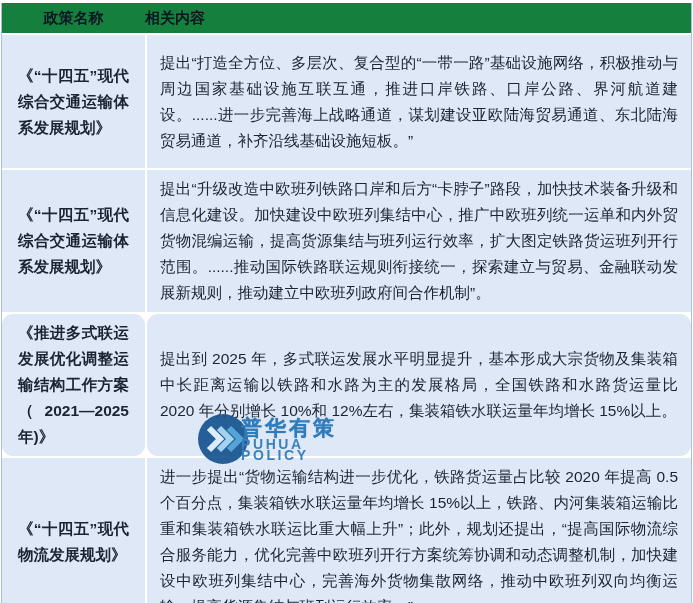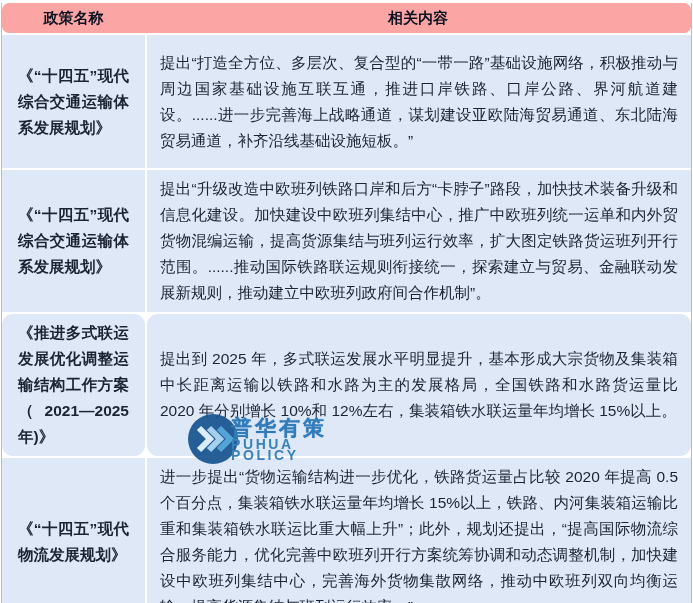--- a/index.html
+++ b/index.html
@@ -9,26 +9,26 @@
     color:#1c2433;
   }
   .page{position:absolute;left:0;top:0;width:693px;height:603px;background:#ffffff;}
   .tablewrap{
     position:absolute;left:1px;top:3px;width:689px;
     border:1px solid #aebfd8;border-top:none;
     background:#ffffff;
   }
   
   .thead{
-    display:flex;height:30px;background:#fca5a5;
+    display:flex;height:30px;background:#15803d;
     align-items:center;
-    font-weight:bold;font-size:15px;color:#0d1522;border-radius:7px;
+    font-weight:bold;font-size:15px;color:#0d1522;
   }
   .thead .h1{width:143px;text-align:center;}
-  .thead .h2{flex:1;text-align:center;}
+  .thead .h2{flex:1;}
   
   .tbody{
     display:grid;grid-template-columns:143px 1fr;gap:2px;
     background:#ffffff;padding-top:2px;
   }
   .cell{
     background:#dee8f6;
     display:flex;align-items:center;
     font-size:15.5px;line-height:26px;
   }
@@ -38,21 +38,21 @@
   }
   .name-cell .inner{width:100%;text-align:justify;text-align-last:left;}
   .content-cell{padding:6px 13px;}
   .content-cell .inner{width:100%;text-align:justify;}
   .r1{min-height:121px;}
   .r2{min-height:116px;}
   .r3{min-height:97px;border-radius:11px;}
   .r4{min-height:131px;}
   
   .watermark{
-    position:absolute;left:187px;top:411px;width:160px;height:56px;
+    position:absolute;left:197px;top:411px;width:160px;height:56px;
     display:flex;align-items:center;opacity:0.92;pointer-events:none;
   }
   .wm-circle{width:52px;height:52px;flex:0 0 52px;}
   .wm-texts{margin-left:-8px;display:flex;flex-direction:column;align-items:flex-start;}
   .wm-cn{
     font-weight:bold;font-size:21px;color:#2273b6;letter-spacing:3px;line-height:22px;
     text-shadow:0 0 1px #2273b6;
   }
   .wm-en{
     font-weight:bold;font-size:14px;color:#2b7ab8;letter-spacing:2.6px;line-height:11px;

